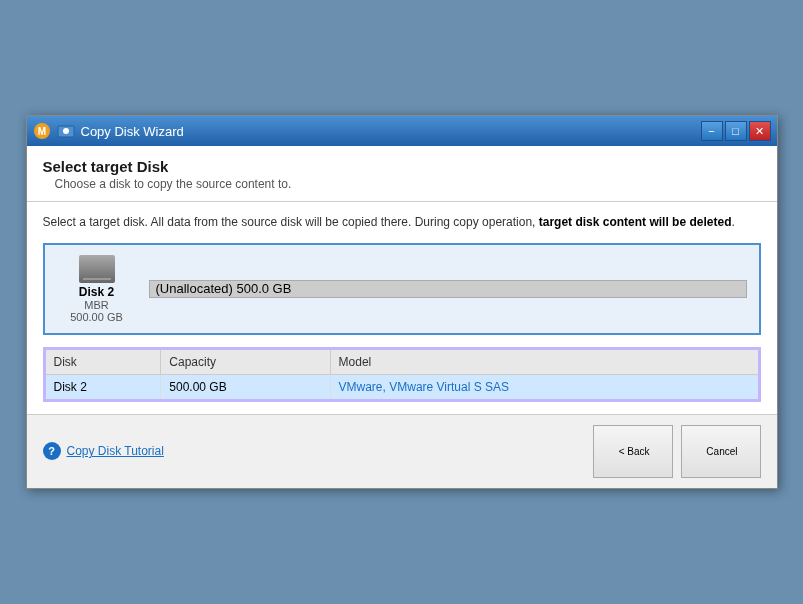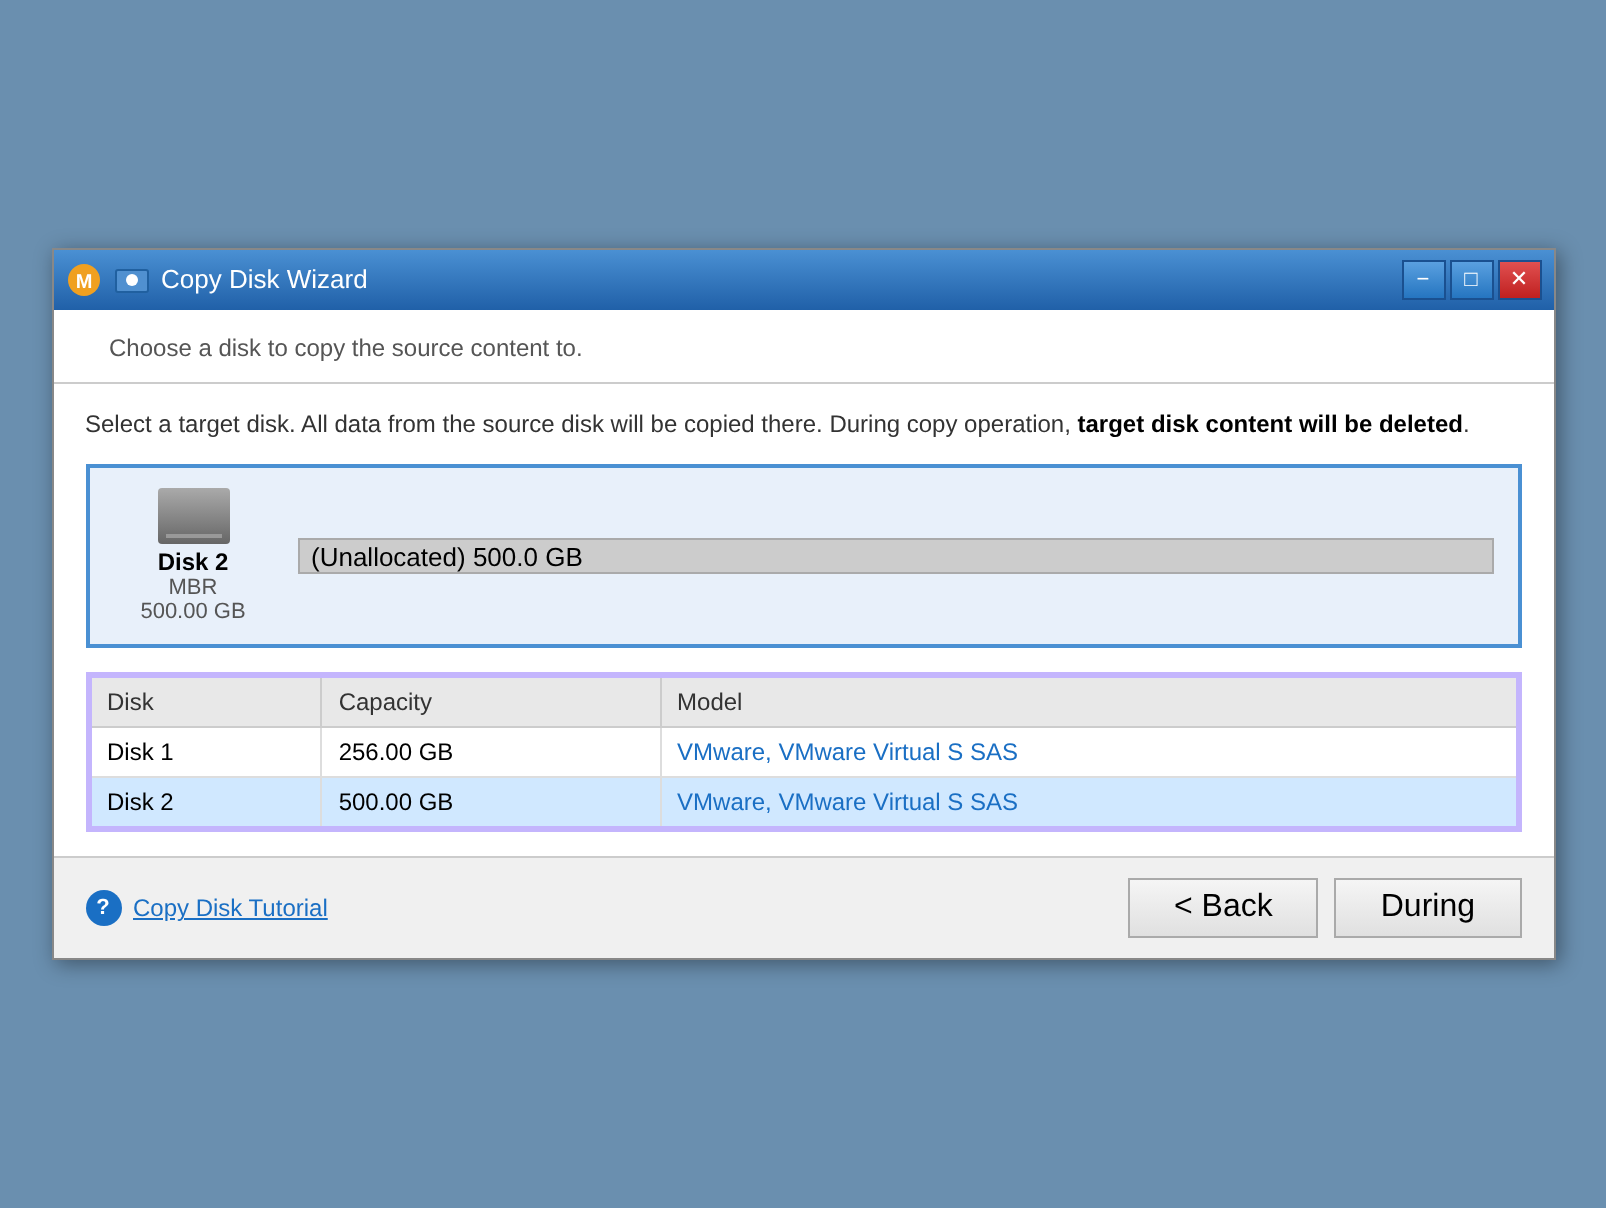--- a/index.html
+++ b/index.html
@@ -215,22 +215,22 @@
       align-items: center;
       justify-content: space-between;
     }
 
     .footer-buttons {
       display: flex;
       gap: 8px;
     }
 
     .footer-btn {
-      padding: 5px 22px;
-      font-size: 16px;
+      padding: 20px 22px;
+      font-size: 10px;
       background: linear-gradient(to bottom, #f5f5f5, #e0e0e0);
       border: 1px solid #aaa;
       cursor: pointer;
       min-width: 80px;
       text-align: right;
     }
 
     .footer-left {
       display: flex;
       align-items: center;
@@ -270,20 +270,21 @@
     </div>
     <span class="title-bar-title">Copy Disk Wizard</span>
     <div class="title-bar-buttons">
       <div class="title-btn">−</div>
       <div class="title-btn">□</div>
       <div class="title-btn close-btn">✕</div>
     </div>
   </div>
 
   <div class="header-section">
+    <div class="header-title">Select target Disk</div>
     <div class="header-subtitle">Choose a disk to copy the source content to.</div>
   </div>
 
   <div class="content-area">
     <div class="info-text">
       <span>Select a target disk. All data from the source disk will be copied there. During copy operation, </span><strong>target disk content will be deleted</strong><span>.</span>
     </div>
 
     <div class="selected-disk-card">
       <div class="disk-icon-area">
@@ -303,37 +304,32 @@
 
     <table class="disk-table">
       <thead>
         <tr>
           <th>Disk</th>
           <th>Capacity</th>
           <th>Model</th>
         </tr>
       </thead>
       <tbody>
-        <tr class="">
-          <td>Disk 1</td>
-          <td>256.00 GB</td>
-          <td style="color:#1a6fc4;">VMware, VMware Virtual S SAS</td>
-        </tr>
         <tr class="selected-row">
           <td>Disk 2</td>
           <td>500.00 GB</td>
           <td style="color:#1a6fc4;">VMware, VMware Virtual S SAS</td>
         </tr>
       </tbody>
     </table>
   </div>
 
   <div class="footer-section">
     <div class="footer-left">
       <div class="help-icon">?</div>
       <a class="blue-link" href="#">Copy Disk Tutorial</a>
     </div>
     <div class="footer-buttons">
       <button class="footer-btn">&lt; Back</button>
-      <button class="footer-btn">During</button>
+      <button class="footer-btn">Cancel</button>
     </div>
   </div>
 </div>
 
 </body></html>

